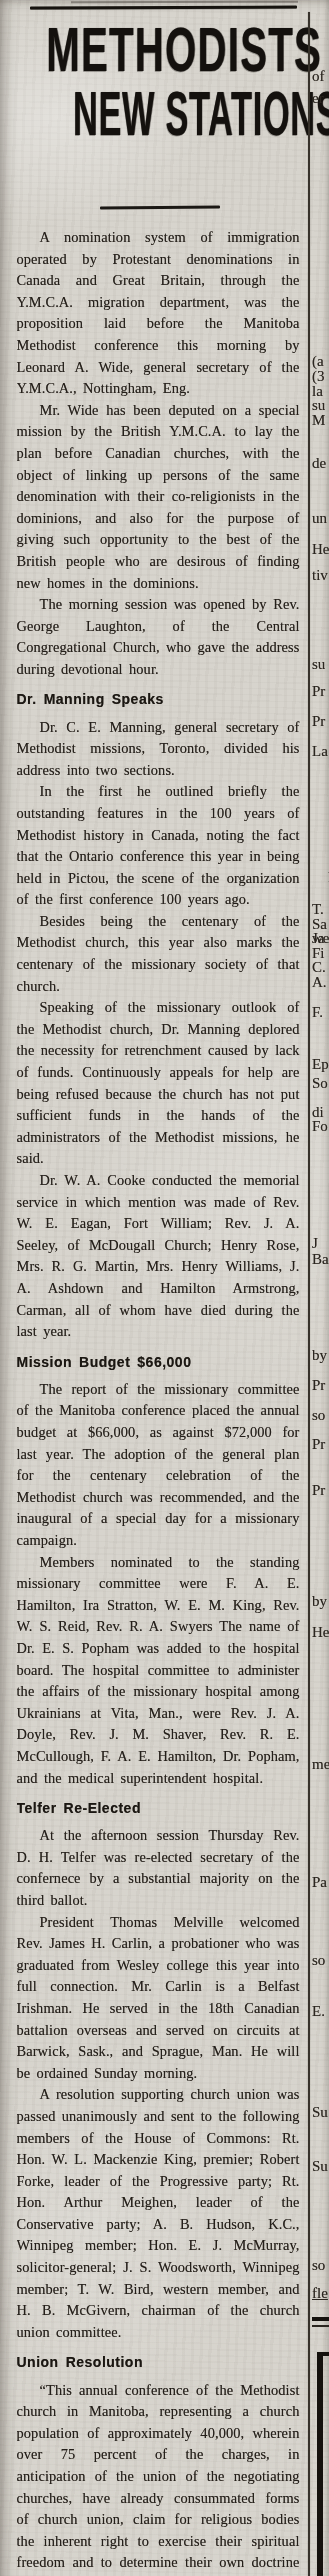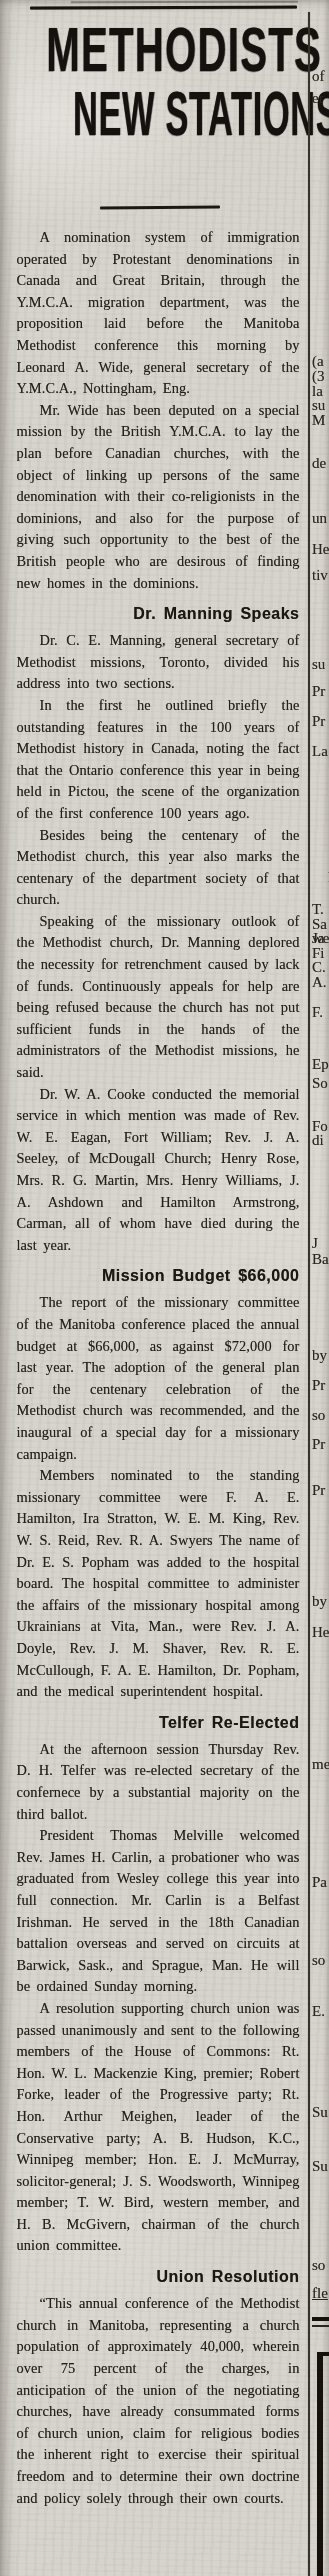--- a/index.html
+++ b/index.html
@@ -40,22 +40,22 @@
   .hl-1 .hl-inner,.hl-2 .hl-inner{font-size:49px;letter-spacing:1px;transform:scale(.70,1.30);}
   
   .article-body{
     position:absolute;top:227px;left:16.5px;width:283px;height:2726px;overflow:hidden;
     font-size:14.4px;line-height:21.6px;color:#241f1a;text-align:justify;
     word-spacing:2.6px;letter-spacing:0.1px;
     text-shadow:0 0 0.5px rgba(40,33,26,.55);
   }
   .article-body p.paragraph{margin:0;text-indent:23px;}
   .article-body h2.subhead{
-    font-family:"Liberation Sans",sans-serif;font-weight:700;font-size:16px;
-    text-align:right;margin:8.8px 0 5.7px;letter-spacing:0.5px;text-indent:0;
+    font-family:"Liberation Sans",sans-serif;font-weight:700;font-size:14px;
+    text-align:left;margin:8.8px 0 5.7px;letter-spacing:0.5px;text-indent:0;
     color:#1b1712;text-shadow:0 0 0.5px rgba(30,25,20,.6);
   }
   
   .adjacent-column{position:absolute;top:0;left:0;width:329px;height:2973px;pointer-events:none;}
   .frag{
     position:absolute;left:312px;font-size:15px;line-height:15.5px;color:#2b2620;
     font-family:"Liberation Serif",serif;white-space:nowrap;
     text-shadow:0 0 0.5px rgba(40,33,26,.5);
   }
 </style>
@@ -69,24 +69,25 @@
   <div class="headline">
       <div class="hl-line hl-0"><span class="hl-inner">METHODISTS</span></div>
       <div class="hl-line hl-2"><span class="hl-inner">NEW STATIONS</span></div>
     </div>
 
   <div class="headline-divider"></div>
 
   <div class="article-body">
       <p class="paragraph">A nomination system of immigration operated by Protestant denominations in Canada and Great Britain, through the Y.M.C.A. migration department, was the proposition laid before the Manitoba Methodist conference this morning by Leonard A. Wide, general secretary of the Y.M.C.A., Nottingham, Eng.</p>
       <p class="paragraph">Mr. Wide has been deputed on a special mission by the British Y.M.C.A. to lay the plan before Canadian churches, with the object of linking up persons of the same denomination with their co-religionists in the dominions, and also for the purpose of giving such opportunity to the best of the British people who are desirous of finding new homes in the dominions.</p>
+      <p class="paragraph">The morning session was opened by Rev. George Laughton, of the Central Congregational Church, who gave the address during devotional hour.</p>
       <h2 class="subhead">Dr. Manning Speaks</h2>
       <p class="paragraph">Dr. C. E. Manning, general secretary of Methodist missions, Toronto, divided his address into two sections.</p>
       <p class="paragraph">In the first he outlined briefly the outstanding features in the 100 years of Methodist history in Canada, noting the fact that the Ontario conference this year in being held in Pictou, the scene of the organization of the first conference 100 years ago.</p>
-      <p class="paragraph">Besides being the centenary of the Methodist church, this year also marks the centenary of the department society of that church.</p>
+      <p class="paragraph">Besides being the centenary of the Methodist church, this year also marks the centenary of the missionary society of that church.</p>
       <p class="paragraph">Speaking of the missionary outlook of the Methodist church, Dr. Manning deplored the necessity for retrenchment caused by lack of funds. Continuously appeals for help are being refused because the church has not put sufficient funds in the hands of the administrators of the Methodist missions, he said.</p>
       <p class="paragraph">Dr. W. A. Cooke conducted the memorial service in which mention was made of Rev. W. E. Eagan, Fort William; Rev. J. A. Seeley, of McDougall Church; Henry Rose, Mrs. R. G. Martin, Mrs. Henry Williams, J. A. Ashdown and Hamilton Armstrong, Carman, all of whom have died during the last year.</p>
       <h2 class="subhead">Mission Budget $66,000</h2>
       <p class="paragraph">The report of the missionary committee of the Manitoba conference placed the annual budget at $66,000, as against $72,000 for last year. The adoption of the general plan for the centenary celebration of the Methodist church was recommended, and the inaugural of a special day for a missionary campaign.</p>
       <p class="paragraph">Members nominated to the standing missionary committee were F. A. E. Hamilton, Ira Stratton, W. E. M. King, Rev. W. S. Reid, Rev. R. A. Swyers The name of Dr. E. S. Popham was added to the hospital board. The hospital committee to administer the affairs of the missionary hospital among Ukrainians at Vita, Man., were Rev. J. A. Doyle, Rev. J. M. Shaver, Rev. R. E. McCullough, F. A. E. Hamilton, Dr. Popham, and the medical superintendent hospital.</p>
       <h2 class="subhead">Telfer Re-Elected</h2>
       <p class="paragraph">At the afternoon session Thursday Rev. D. H. Telfer was re-elected secretary of the confernece by a substantial majority on the third ballot.</p>
       <p class="paragraph">President Thomas Melville welcomed Rev. James H. Carlin, a probationer who was graduated from Wesley college this year into full connection. Mr. Carlin is a Belfast Irishman. He served in the 18th Canadian battalion overseas and served on circuits at Barwick, Sask., and Sprague, Man. He will be ordained Sunday morning.</p>
       <p class="paragraph">A resolution supporting church union was passed unanimously and sent to the following members of the House of Commons: Rt. Hon. W. L. Mackenzie King, premier; Robert Forke, leader of the Progressive party; Rt. Hon. Arthur Meighen, leader of the Conservative party; A. B. Hudson, K.C., Winnipeg member; Hon. E. J. McMurray, solicitor-general; J. S. Woodsworth, Winnipeg member; T. W. Bird, western member, and H. B. McGivern, chairman of the church union committee.</p>
       <h2 class="subhead">Union Resolution</h2>
@@ -115,21 +116,21 @@
       <div class="frag" style="top: 931px;">we</div>
       <div class="frag" style="top: 902px;">T.</div>
       <div class="frag" style="top: 917px;">Sa</div>
       <div class="frag" style="top: 931px;">Ja</div>
       <div class="frag" style="top: 946px;">Fi</div>
       <div class="frag" style="top: 960px;">C.</div>
       <div class="frag" style="top: 975px;">A.</div>
       <div class="frag" style="top: 1005px;">F.</div>
       <div class="frag" style="top: 1057px;">Ep</div>
       <div class="frag" style="top: 1076px;">So</div>
-      <div class="frag" style="top: 1133px;">di</div>
+      <div class="frag" style="top: 1105px;">di</div>
       <div class="frag" style="top: 1119px;">Fo</div>
       <div class="frag" style="top: 1236px;">J</div>
       <div class="frag" style="top: 1252px;">Ba</div>
       <div class="frag" style="top: 1348px;">by</div>
       <div class="frag" style="top: 1378px;">Pr</div>
       <div class="frag" style="top: 1408px;">so</div>
       <div class="frag" style="top: 1437px;">Pr</div>
       <div class="frag" style="top: 1483px;">Pr</div>
       <div class="frag" style="top: 1594px;">by</div>
       <div class="frag" style="top: 1625px;">He</div>

